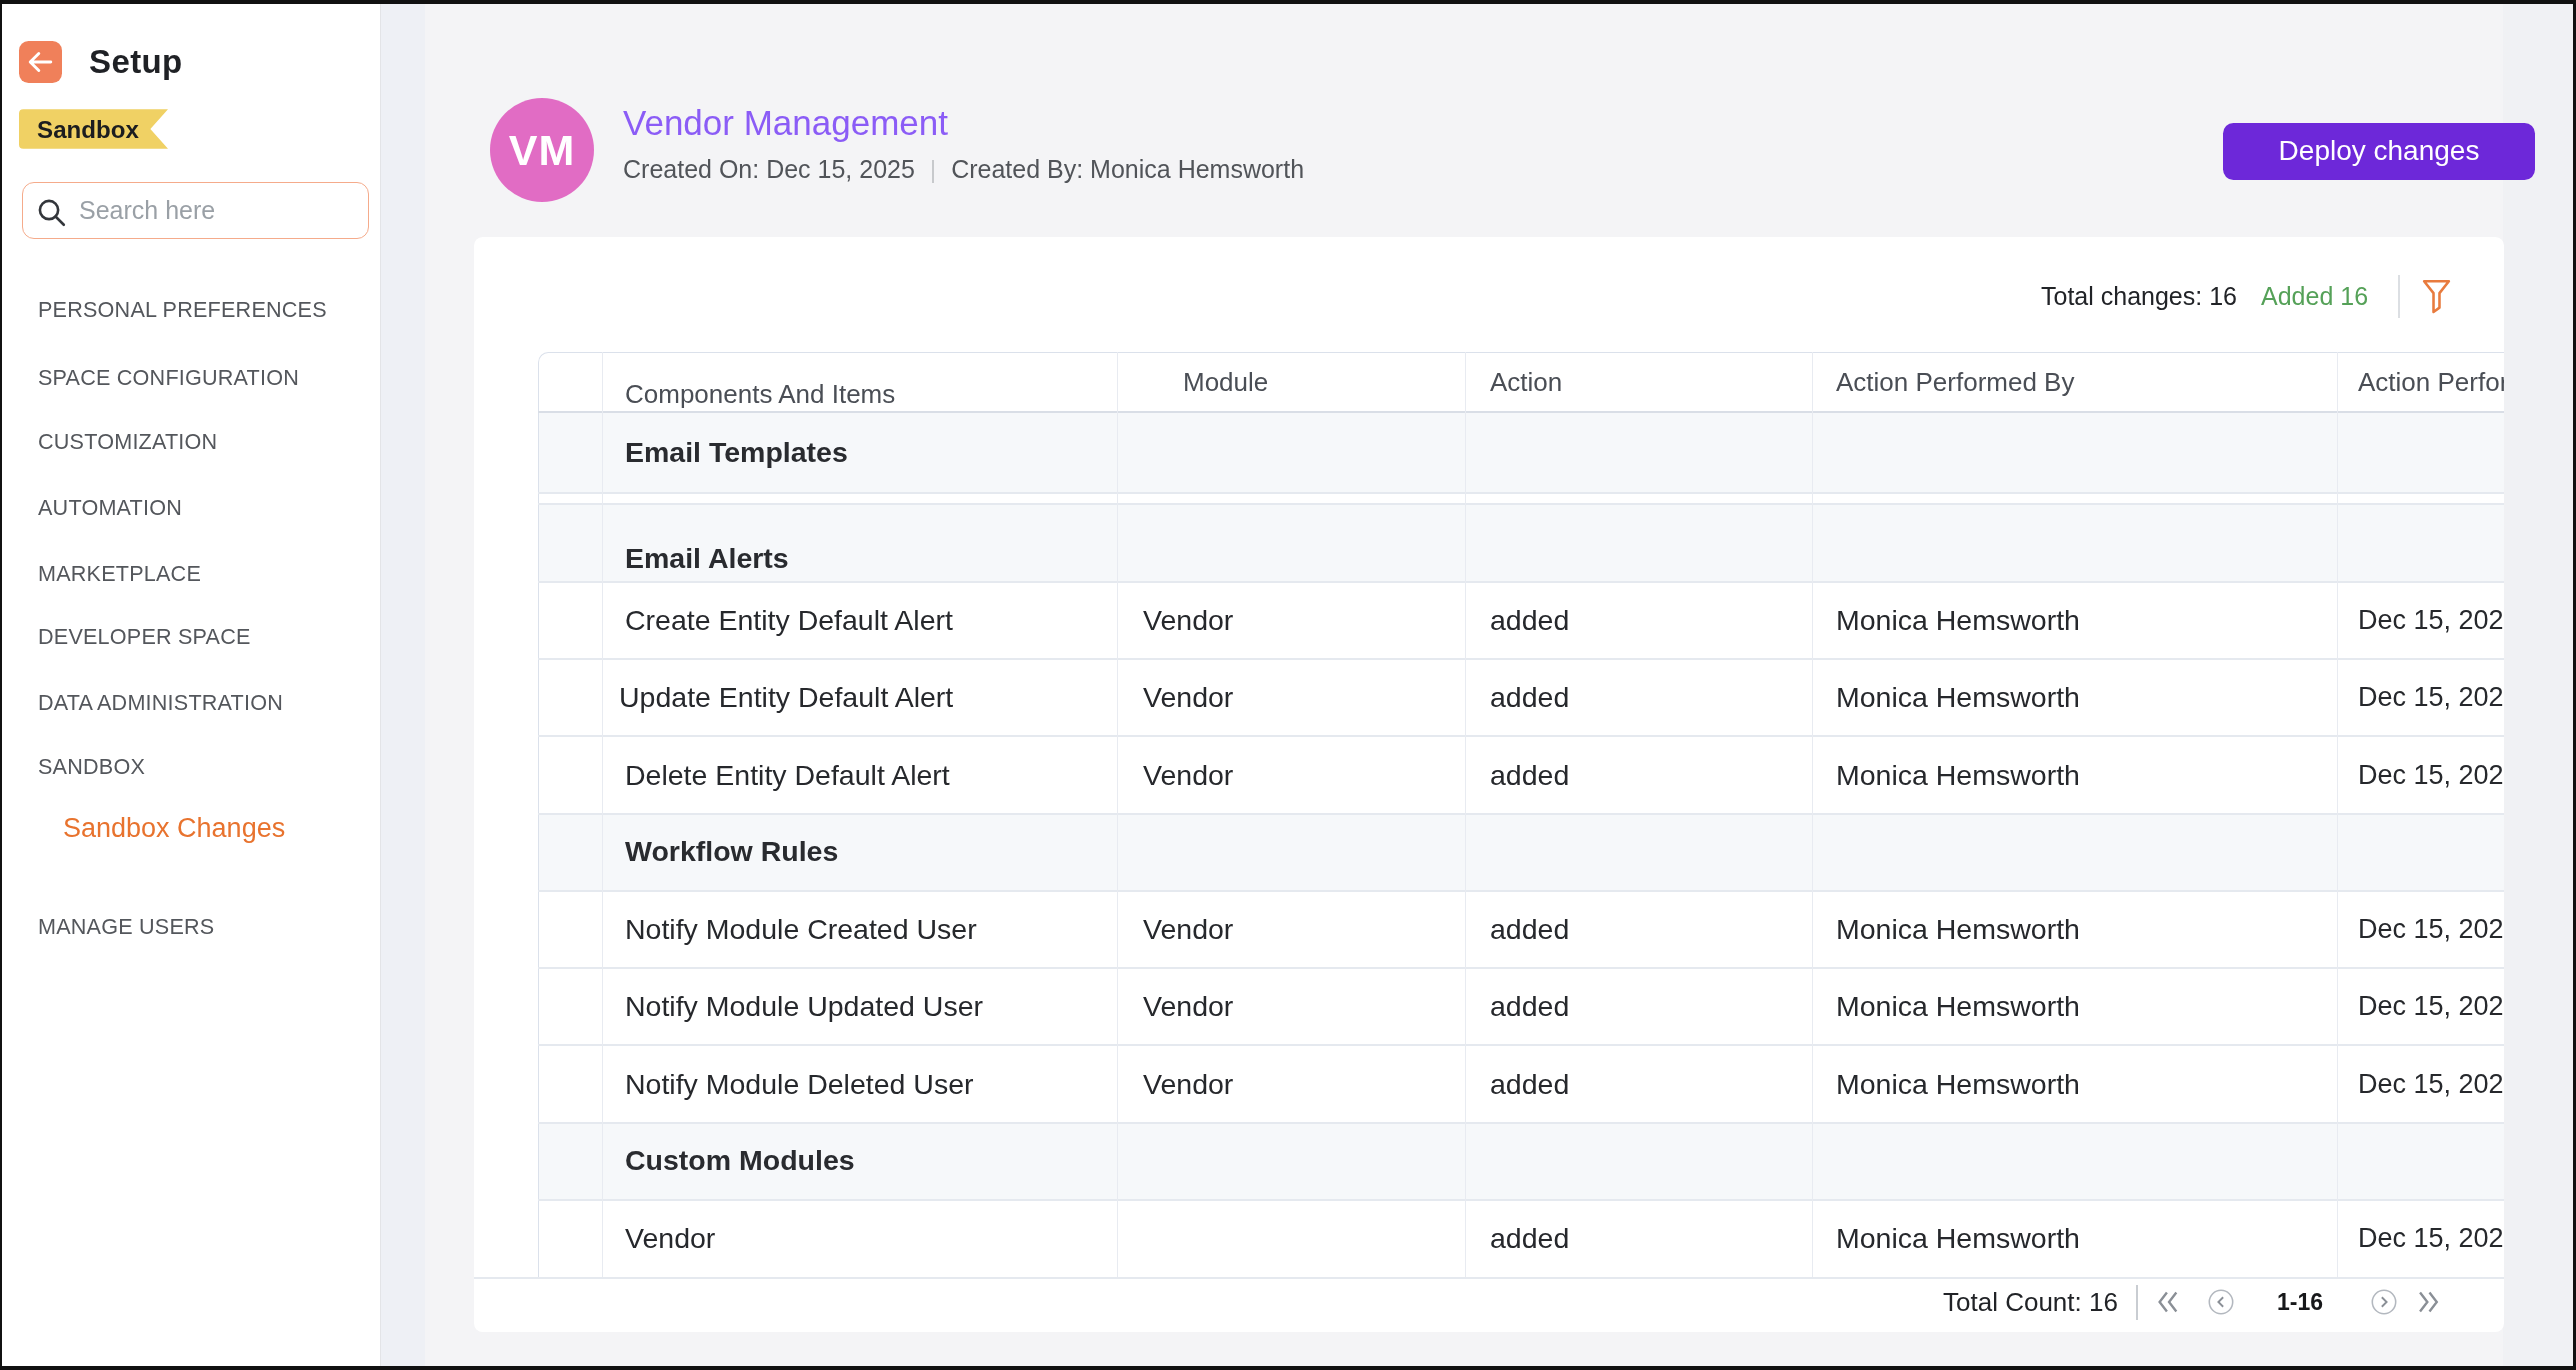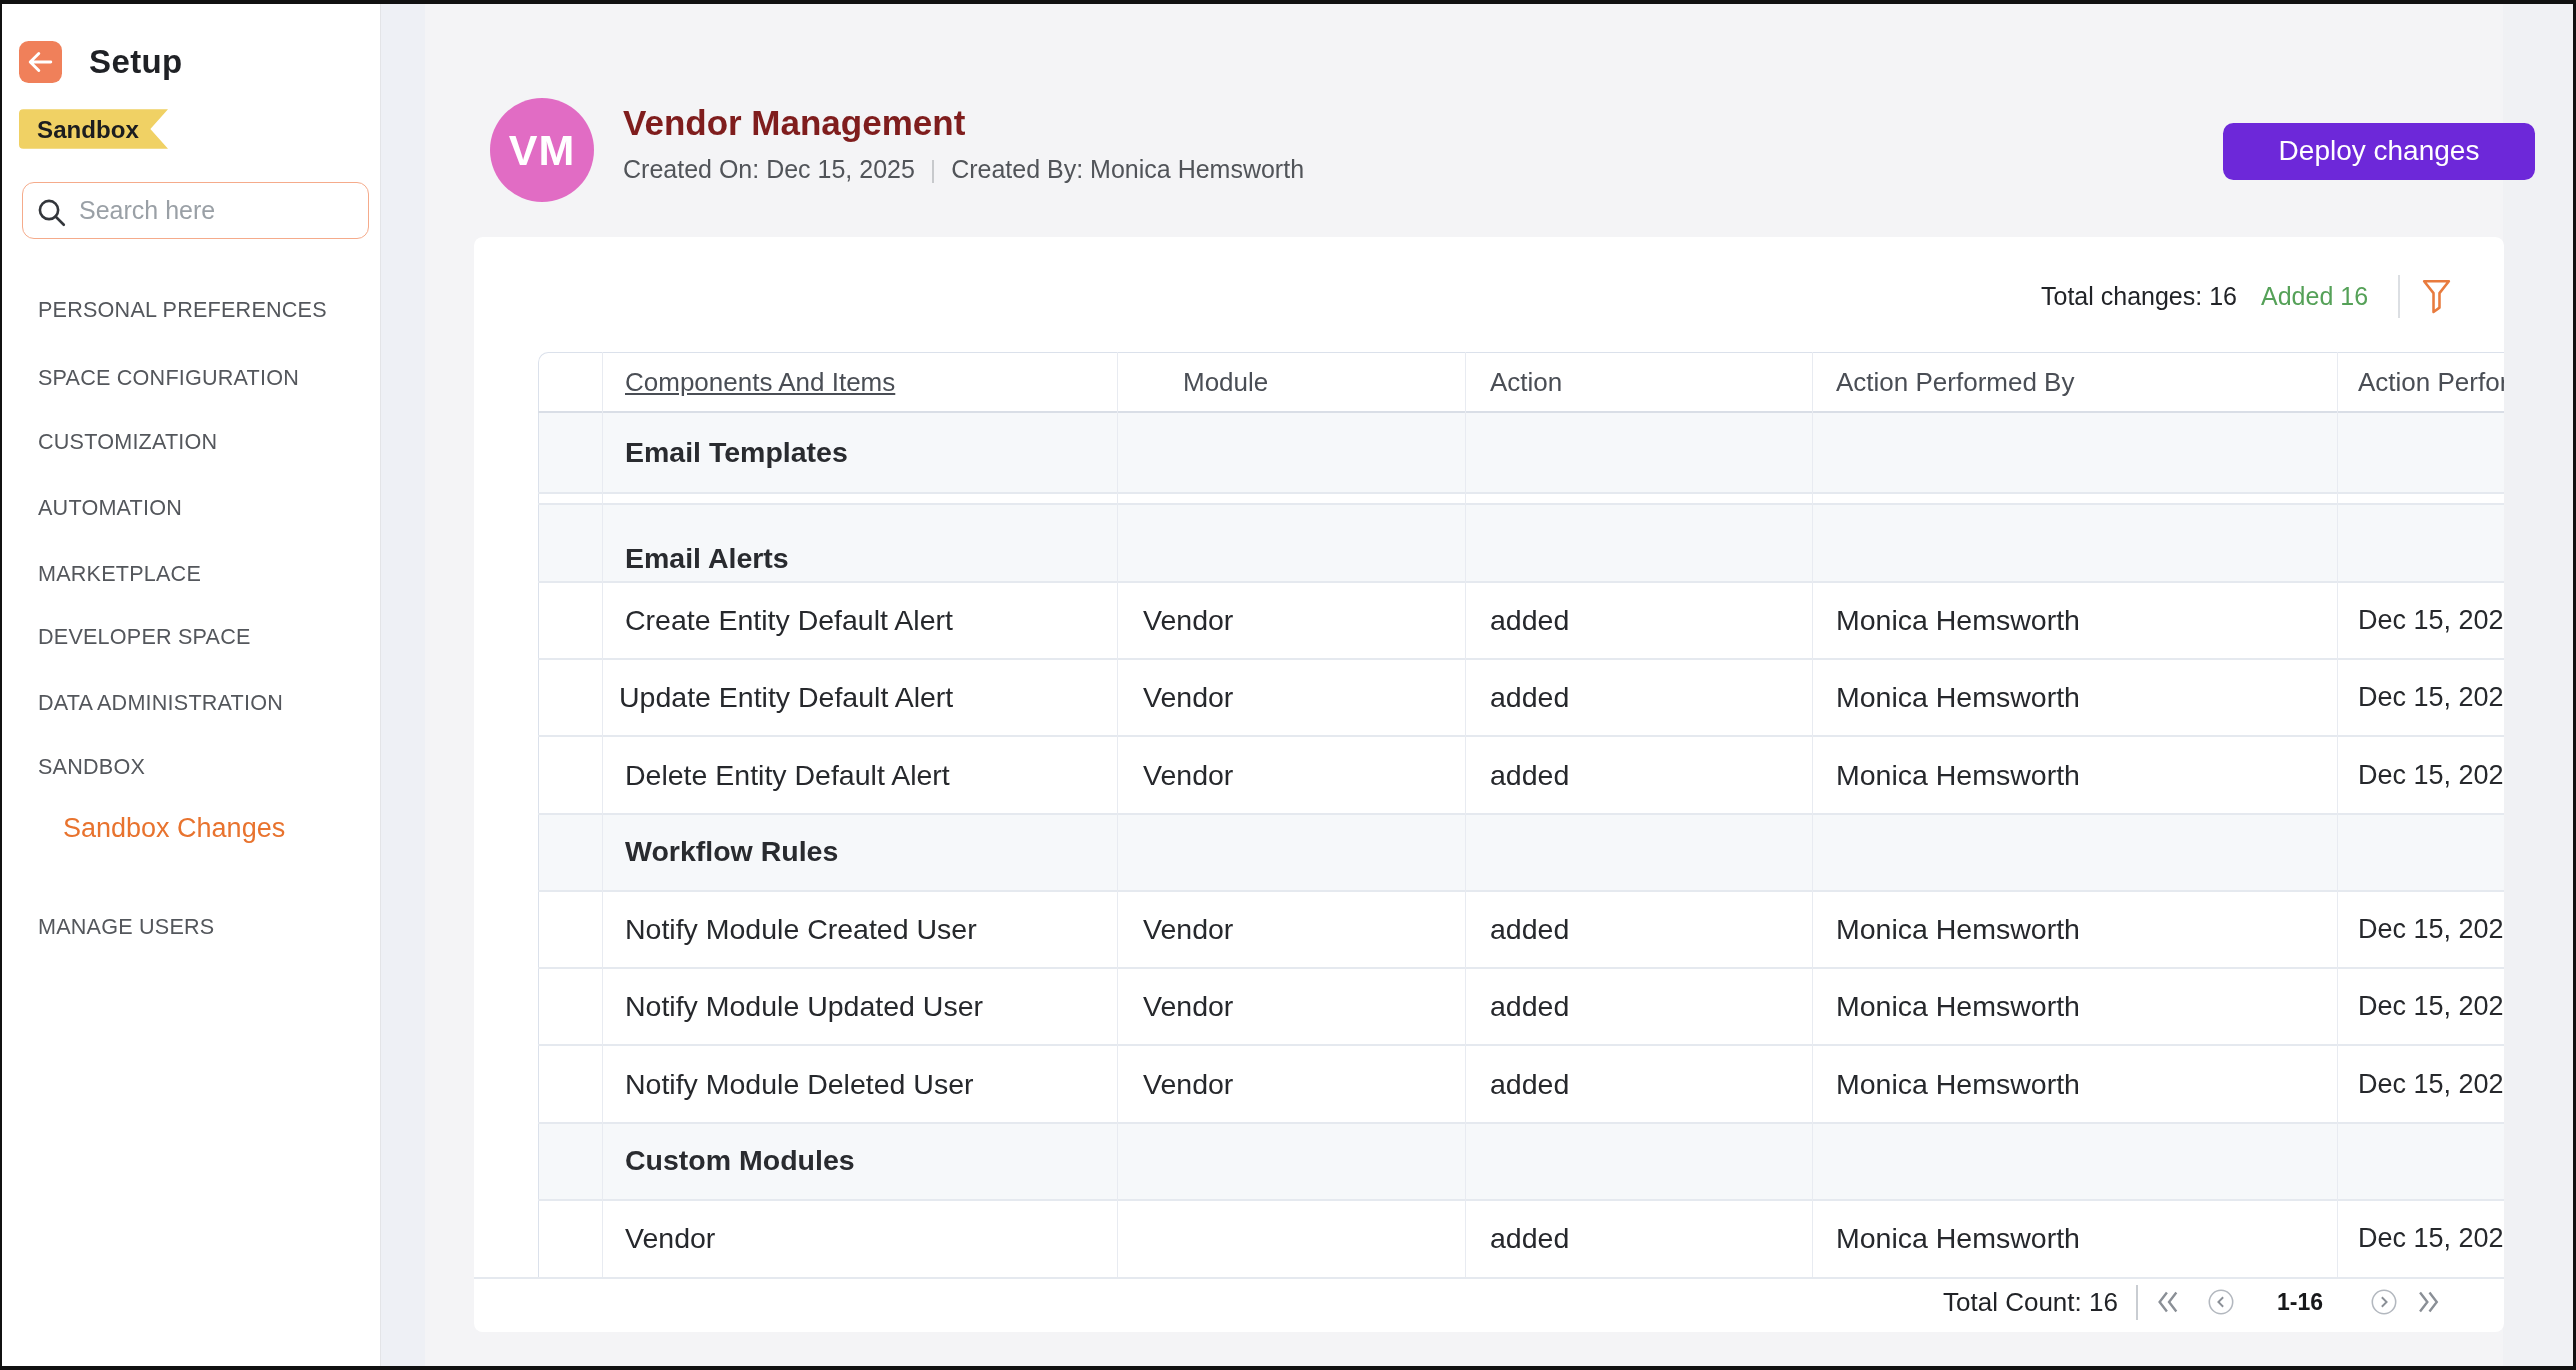--- a/index.html
+++ b/index.html
@@ -11,21 +11,21 @@
   
   #sidebar { position:absolute; left:1.7px; top:3.5px; width:379px; height:1363px; background:#fff; border-right:0.9px solid #e3e4e7; }
   #backbtn { position:absolute; left:19px; top:41px; width:43px; height:42px; border-radius:9.5px; background:#f0805a; }
   #setup { position:absolute; left:89px; top:41px; height:42px; line-height:42px; font-size:33px; font-weight:700; color:#1f2125; letter-spacing:0.4px; }
   #searchbox { position:absolute; left:21.6px; top:182px; width:347px; height:57px; border:1.7px solid #f5ab8b; border-radius:12px; }
   #searchtext { position:absolute; left:79px; top:182px; height:57px; line-height:57px; font-size:25px; color:#9aa0a6; }
   .menu { position:absolute; left:38px; height:31px; line-height:31px; font-size:21.6px; color:#54575c; letter-spacing:0.2px; }
   #sbchanges { position:absolute; left:63px; height:35px; line-height:35px; font-size:27px; color:#e8732e; }
   
   #avatar { position:absolute; left:490px; top:98px; width:104px; height:104px; border-radius:50%; background:#e16cc4; color:#fff; font-size:43px; font-weight:700; text-align:center; line-height:104px; letter-spacing:0.9px; }
-  #title { position:absolute; left:623px; top:100px; height:45px; line-height:45px; font-size:35px; font-weight:700; color:#7f1d1d; }
+  #title { position:absolute; left:623px; top:100px; height:45px; line-height:45px; font-size:35px; font-weight:400; color:#8b5cf6; }
   #subtitle { position:absolute; left:623px; top:154px; height:31px; line-height:31px; font-size:25px; color:#515459; }
   #subtitle .sep { display:inline-block; width:1.7px; height:22.4px; background:#c7c9cc; margin:0 17.3px; vertical-align:middle; }
   #deploy { position:absolute; left:2223px; top:123px; width:312px; height:57px; border-radius:10.4px; background:#6d28d9; color:#fff; font-size:28px; text-align:center; line-height:55px; }
   
   #card { position:absolute; left:474px; top:237px; width:2030px; height:1095px; background:#fff; border-radius:8.6px; overflow:hidden; }
   .tc { position:absolute; height:35px; line-height:35px; font-size:25px; }
   
   .hline { position:absolute; background:#e5e9ef; height:1.7px; }
   .vline { position:absolute; background:#e8ebf1; width:1.3px; top:115px; height:925px; }
   .secbg { position:absolute; left:64px; right:0; background:#f6f8fa; }
@@ -74,21 +74,21 @@
   <div class="hline" style="left:64px; right:0; top:807px;"></div>
   <div class="hline" style="left:64px; right:0; top:885px;"></div>
   <div class="hline" style="left:64px; right:0; top:962px;"></div>
 
   <div class="vline" style="left:128px;"></div>
   <div class="vline" style="left:643px;"></div>
   <div class="vline" style="left:991px;"></div>
   <div class="vline" style="left:1338px;"></div>
   <div class="vline" style="left:1863px;"></div>
 
-  <div class="cell hcell" style="left:151px; top:128px;text-decoration:underline;">Components And Items</div>
+  <div class="cell hcell" style="left:151px; top:140px;">Components And Items</div>
   <div class="cell hcell" style="left:669px; top:128px;margin-left:40px;">Module</div>
   <div class="cell hcell" style="left:1016px; top:128px;">Action</div>
   <div class="cell hcell" style="left:1362px; top:128px;">Action Performed By</div>
   <div class="cell hcell" style="left:1884px; top:128px;">Action Performed On</div>
 
   <div class="cell scell" style="left:151px; top:198px;">Email Templates</div>
   <div class="cell scell" style="left:151px; top:304px;">Email Alerts</div>
   <div class="cell scell" style="left:151px; top:597px;">Workflow Rules</div>
   <div class="cell scell" style="left:151px; top:906px;">Custom Modules</div>
 

